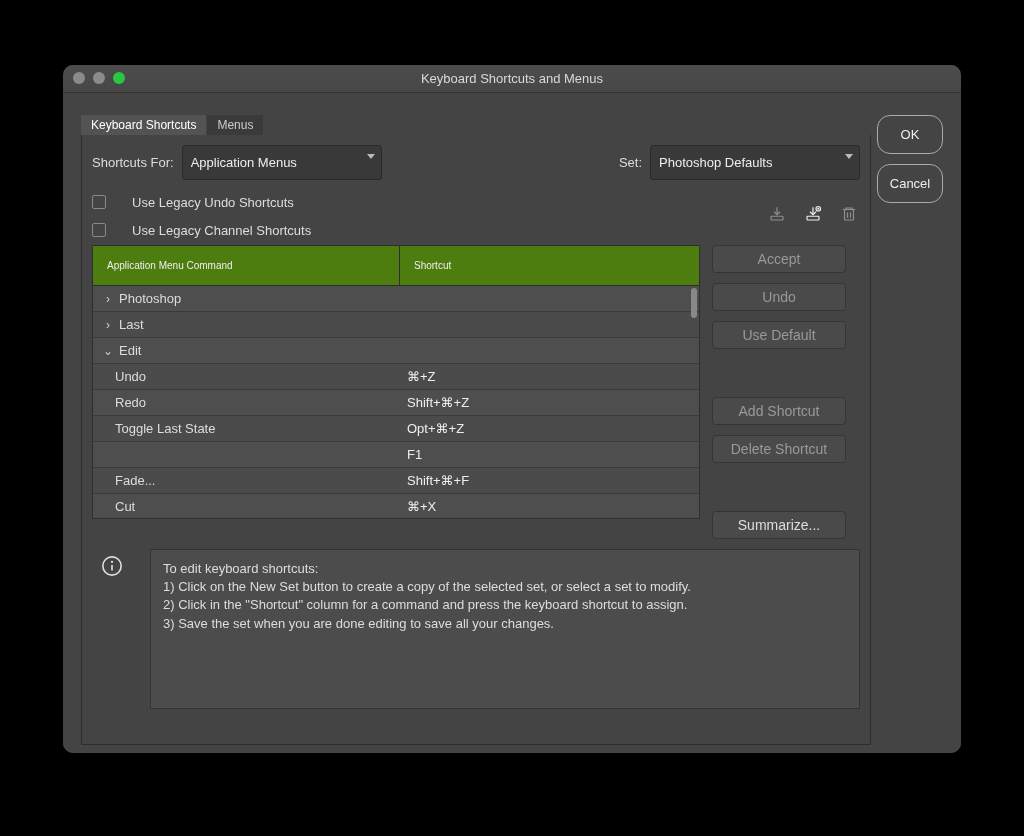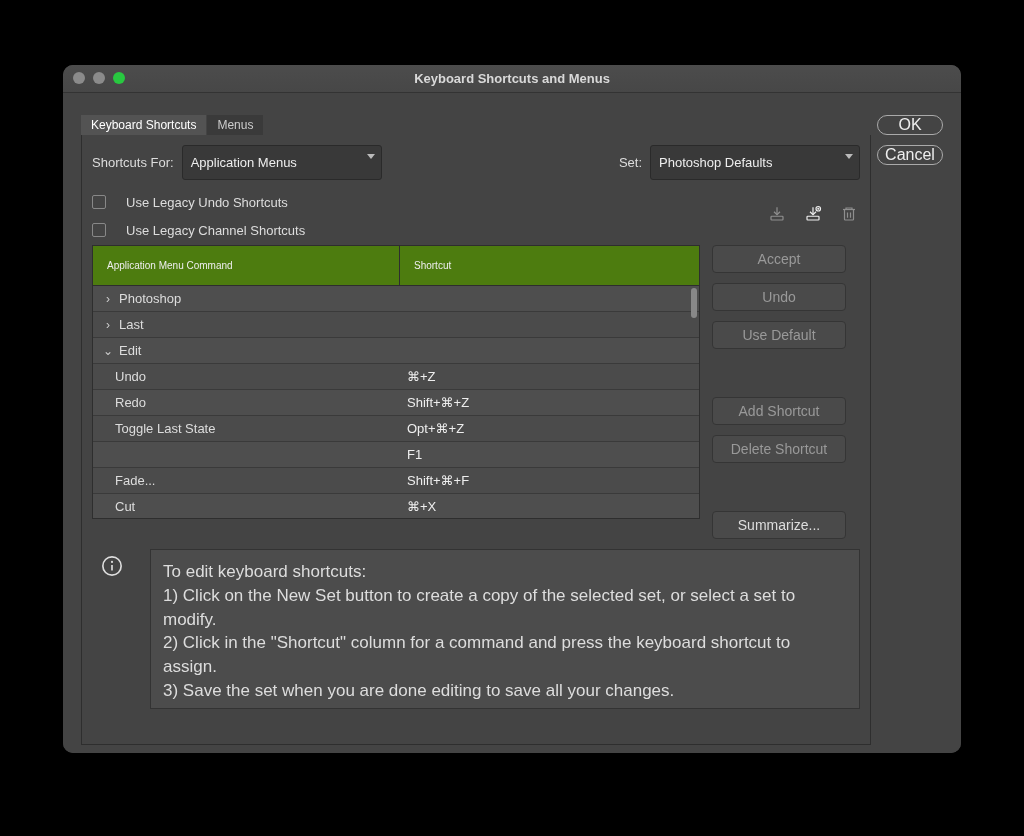--- a/index.html
+++ b/index.html
@@ -12,29 +12,29 @@
   }
   .titlebar {
     height:28px; background:linear-gradient(#4c4c4c,#474747); border-bottom:1px solid #333;
     display:flex; align-items:center; position:relative;
   }
   .traffic { position:absolute; left:10px; top:7px; display:flex; gap:8px; }
   .tl { width:12px; height:12px; border-radius:50%; }
   .tl.close { background:#8b8b8b; }
   .tl.min   { background:#8b8b8b; }
   .tl.max   { background:#28c840; }
-  .title { flex:1; text-align:center; font-weight:700; color:#d9d9d9; font-size:13px; }
+  .title { flex:1; text-align:center; font-weight:400; color:#d9d9d9; font-size:13px; }
 
   .content { position:absolute; left:0; top:28px; right:0; bottom:0; background:#444444; }
 
   
   .right-col { position:absolute; right:18px; top:22px; width:66px; display:flex; flex-direction:column; gap:10px; }
   .pill-btn {
-    height:20px; border:1px solid #aaa; border-radius:13px; background:transparent;
-    color:#eee; font-size:16px; display:flex; align-items:center; justify-content:center;
+    height:39px; border:1px solid #aaa; border-radius:13px; background:transparent;
+    color:#eee; font-size:13px; display:flex; align-items:center; justify-content:center;
     cursor:pointer;
   }
 
   
   .panel { position:absolute; left:18px; top:22px; width:790px; }
 
   .tabs { display:flex; height:20px; }
   .tab {
     padding:0 10px; height:20px; line-height:20px; font-size:12px;
     background:#3a3a3a; color:#ccc; margin-right:1px; cursor:pointer;
@@ -53,21 +53,21 @@
     color:#eee; font-size:13px; display:flex; align-items:center; padding:0 18px 0 8px;
     position:relative; cursor:pointer;
   }
   .select::after {
     content:""; position:absolute; right:6px; top:8px; width:0;height:0;
     border-left:4px solid transparent; border-right:4px solid transparent; border-top:5px solid #bbb;
   }
   .shortcuts-for { width:200px; }
   .set-select { width:210px; }
 
-  .chkrow { display:flex; align-items:center; gap:20px; height:28px; }
+  .chkrow { display:flex; align-items:center; gap:26px; height:28px; }
   .chk { width:14px; height:14px; border:1px solid #888; border-radius:2px; background:#444; cursor:pointer; }
 
   .icon-bar { position:absolute; right:12px; top:70px; display:flex; gap:18px; align-items:center; }
   .icon-bar svg { width:18px; height:18px; display:block; }
 
   .table-area { position:absolute; left:10px; top:110px; width:608px; }
   .table-header {
     height:40px; background:#4d7c0f; border:1px solid #2e2e2e; border-bottom:none;
     display:flex; align-items:center; color:#eee; font-size:10px;
   }
@@ -97,21 +97,21 @@
   .sbtn.en { color:#ddd; cursor:pointer; }
   .gap { height:28px; }
 
   .help-box {
     position:absolute; left:10px; right:10px; top:414px; height:160px;
     display:flex; gap:18px;
   }
   .info-icon { width:40px; display:flex; justify-content:center; padding-top:6px; }
   .info-text-box {
     flex:1; background:#4c4c4c; border:1px solid #333; padding:10px 12px;
-    font-size:17px; color:#ddd; line-height:1.4;
+    font-size:13px; color:#ddd; line-height:1.4;
   }
 </style>
 </head>
 <body>
 
 <div class="window">
   <div class="titlebar">
     <div class="traffic">
       <div class="tl close"></div>
       <div class="tl min"></div>

